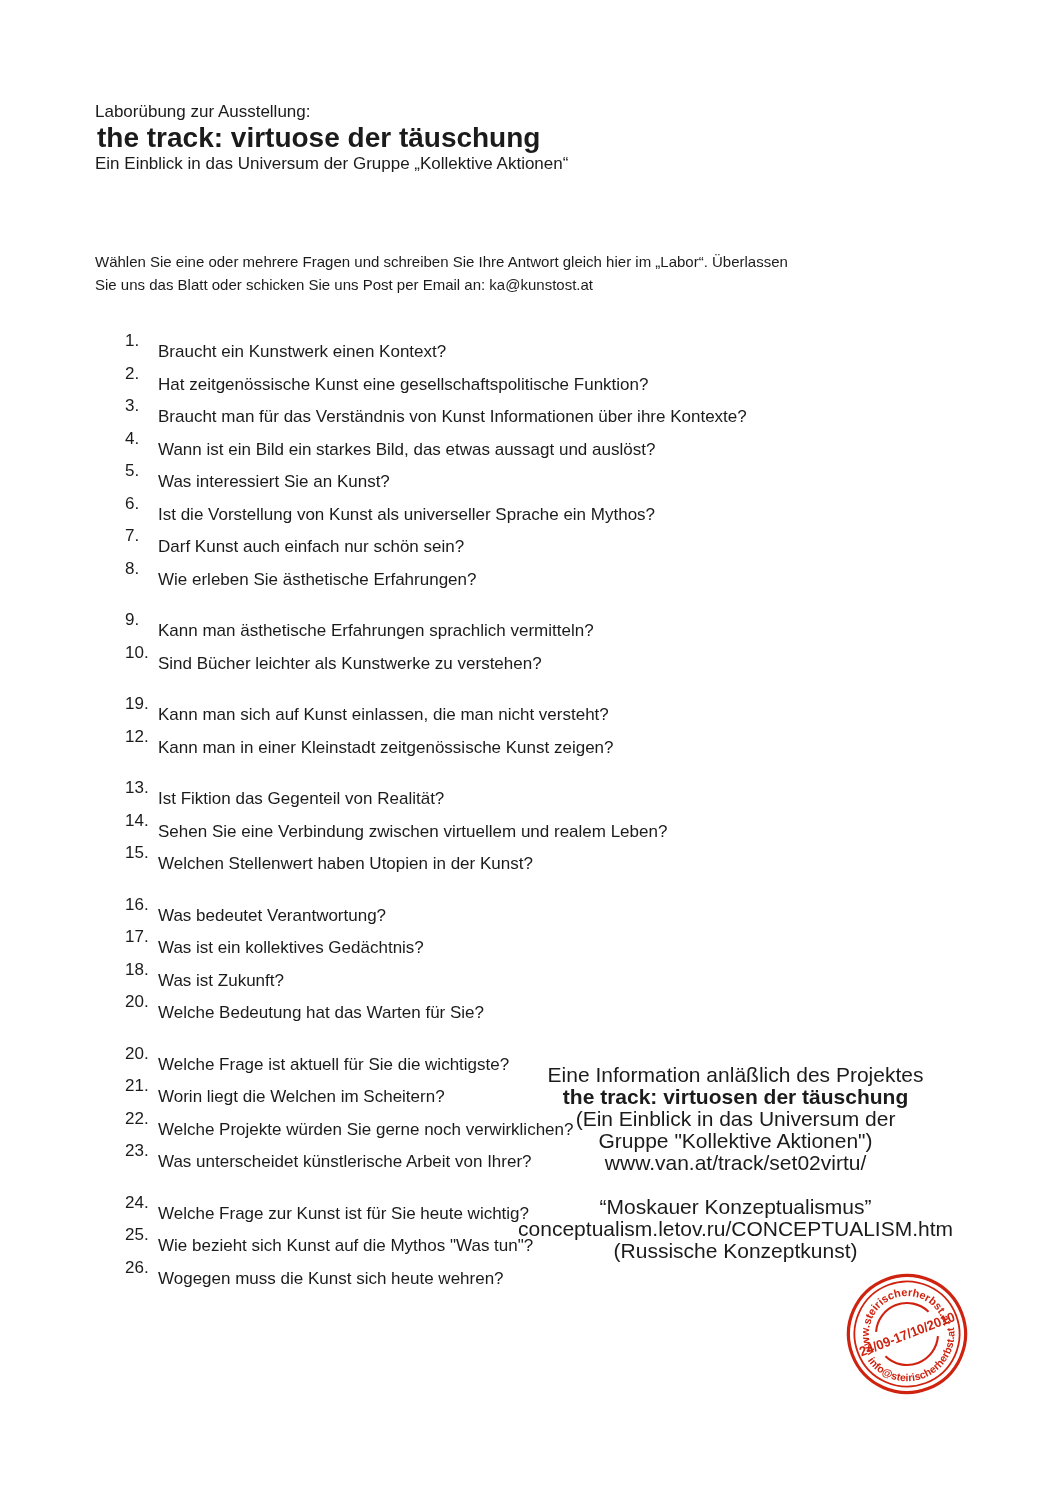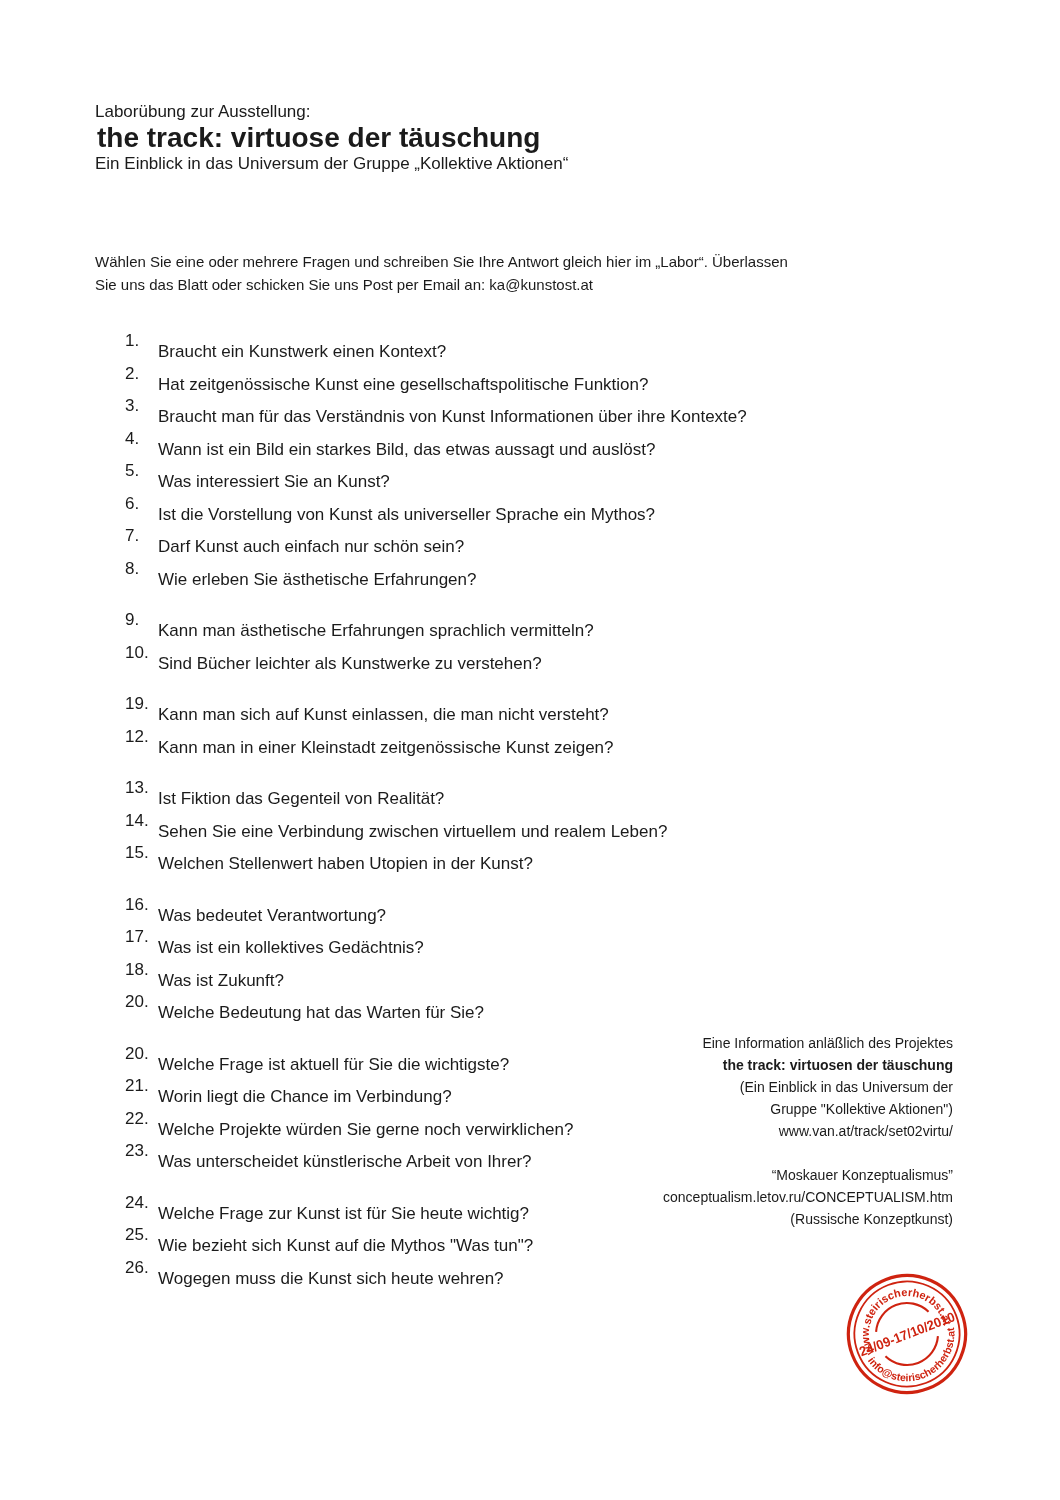--- a/index.html
+++ b/index.html
@@ -22,21 +22,21 @@
   .instructions { position:absolute; left:95px; top:251px; font-size:15px; line-height:22.5px; margin:0; }
 
   
   .questions { position:absolute; left:125px; top:330px; margin:0; padding:0; list-style:none; font-size:17px; }
   .q { display:flex; line-height:21.5px; }
   .q.gap { margin-top:19px; }
   .qnum { width:33px; flex:0 0 33px; }
   .qtext { white-space:nowrap;margin-top:11px; }
 
   
-  .footer { position:absolute; right:107px; top:1032px; text-align:right; font-size:14px; line-height:22px; }
+  .footer { position:absolute; right:107px; top:1064px; text-align:center; font-size:21px; line-height:22px; }
   .fblock2 { margin-top:22px; }
   .bold { font-weight:bold; }
 
   
   .stamp { position:absolute; left:832px; top:1259px; width:150px; height:150px; }
   .stamp .ring { fill:none; stroke:#cf2310; }
   .stamp text { fill:#cf2310; font-family:"Liberation Sans", sans-serif; font-weight:bold; }
 </style>
 </head>
 <body>
@@ -127,21 +127,21 @@
     <li class="q">
         <span class="qnum">20.</span>
         <span class="qtext">Welche Bedeutung hat das Warten für Sie?</span>
       </li>
     <li class="q gap">
         <span class="qnum">20.</span>
         <span class="qtext">Welche Frage ist aktuell für Sie die wichtigste?</span>
       </li>
     <li class="q">
         <span class="qnum">21.</span>
-        <span class="qtext">Worin liegt die Chance im Verbindung?</span>
+        <span class="qtext">Worin liegt die Welchen im Scheitern?</span>
       </li>
     <li class="q">
         <span class="qnum">22.</span>
         <span class="qtext">Welche Projekte würden Sie gerne noch verwirklichen?</span>
       </li>
     <li class="q">
         <span class="qnum">23.</span>
         <span class="qtext">Was unterscheidet künstlerische Arbeit von Ihrer?</span>
       </li>
     <li class="q gap">

